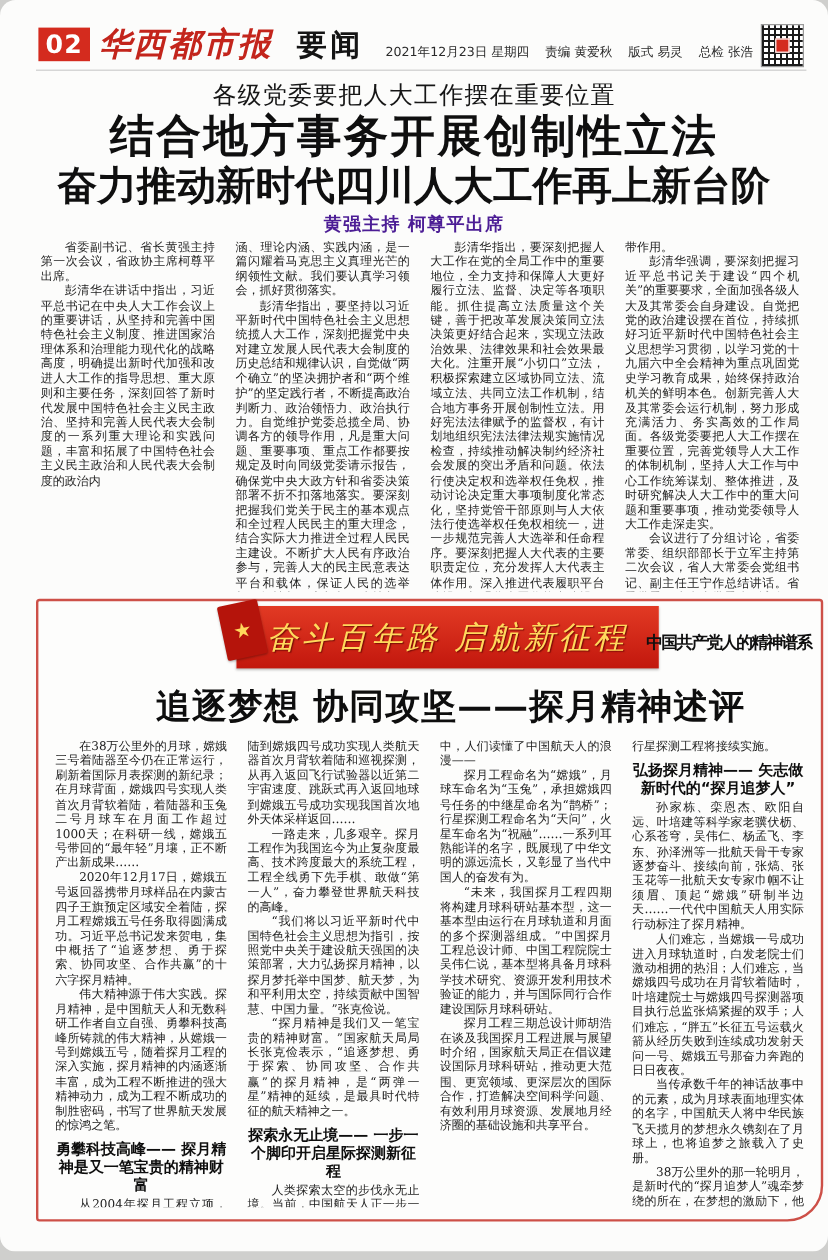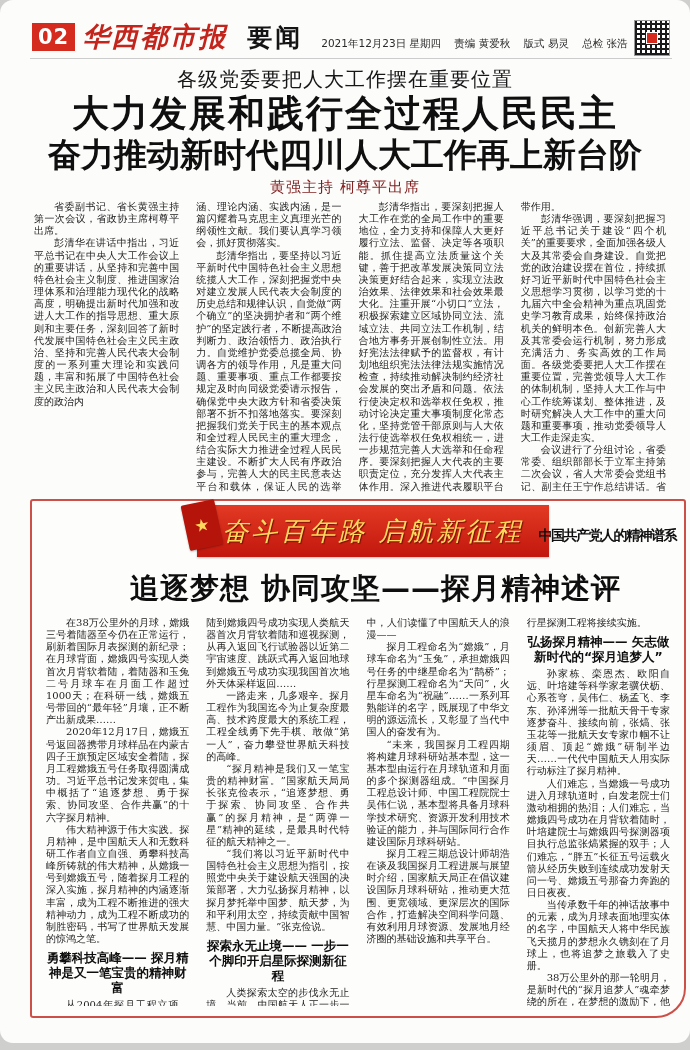--- a/index.html
+++ b/index.html
@@ -24,21 +24,21 @@
   .qr::after{content:"";position:absolute;inset:11px;background:#d42b1e;border:1px solid #fff;}
   .header-rule{position:absolute;top:58px;left:30px;right:18px;height:1px;background:#cccccc;}
   
   .a1-kicker{position:absolute;top:66px;left:0;right:0;text-align:center;font-size:20px;
              color:#161616;letter-spacing:1px;}
   .a1-h1{position:absolute;top:89px;left:0;right:0;text-align:center;font-size:37px;font-weight:bold;
          color:#0f0f0f;letter-spacing:2px;white-space:nowrap;}
   .a1-h2{position:absolute;top:133px;left:0;right:0;text-align:center;font-size:33px;font-weight:bold;
          color:#0f0f0f;letter-spacing:0px;white-space:nowrap;}
   .a1-byline{position:absolute;top:178px;left:0;right:0;text-align:center;font-size:15px;
-             font-weight:normal;color:#7f1d1d;letter-spacing:1px;}
+             font-weight:bold;color:#4c1d95;letter-spacing:1px;}
   
   .cols{display:flex;gap:17px;}
   .a1-cols{position:absolute;top:201px;left:34px;right:24px;height:292px;}
   .col{flex:1 1 0;overflow:hidden;font-size:10px;line-height:12.15px;text-align:justify;color:#1d1d1d;}
   .para{margin:0;text-indent:2em;}
   .para.ni{text-indent:0;}
   .para b{font-weight:bold;}
   .subhead{font-weight:bold;font-size:12.5px;line-height:15px;text-align:center;margin:5px 0 4px;
            font-family:"DejaVu Sans", sans-serif;text-indent:0;color:#0e0e0e;}
   
@@ -73,21 +73,21 @@
       <span>2021年12月23日 星期四</span>
       <span>责编 黄爱秋</span>
       <span>版式 易灵</span>
       <span>总检 张浩</span>
     </div>
   </div>
   <div class="qr"></div>
   <div class="header-rule"></div>
 
   <div class="a1-kicker">各级党委要把人大工作摆在重要位置</div>
-  <div class="a1-h1">大力发展和践行全过程人民民主</div>
+  <div class="a1-h1">结合地方事务开展创制性立法</div>
   <div class="a1-h2">奋力推动新时代四川人大工作再上新台阶</div>
   <div class="a1-byline">黄强主持  柯尊平出席</div>
 
   <div class="cols a1-cols">
       <div class="col">
         <p class="para">省委副书记、省长黄强主持第一次会议，省政协主席柯尊平出席。</p>
         <p class="para">彭清华在讲话中指出，习近平总书记在中央人大工作会议上的重要讲话，从坚持和完善中国特色社会主义制度、推进国家治理体系和治理能力现代化的战略高度，明确提出新时代加强和改进人大工作的指导思想、重大原则和主要任务，深刻回答了新时代发展中国特色社会主义民主政治、坚持和完善人民代表大会制度的一系列重大理论和实践问题，丰富和拓展了中国特色社会主义民主政治和人民代表大会制度的政治内</p>
       </div>
       <div class="col">
         <p class="para ni">涵、理论内涵、实践内涵，是一篇闪耀着马克思主义真理光芒的纲领性文献。我们要认真学习领会，抓好贯彻落实。</p>
@@ -114,22 +114,22 @@
         <div class="col">
           <p class="para">在38万公里外的月球，嫦娥三号着陆器至今仍在正常运行，刷新着国际月表探测的新纪录；在月球背面，嫦娥四号实现人类首次月背软着陆，着陆器和玉兔二号月球车在月面工作超过1000天；在科研一线，嫦娥五号带回的“最年轻”月壤，正不断产出新成果……</p>
           <p class="para">2020年12月17日，嫦娥五号返回器携带月球样品在内蒙古四子王旗预定区域安全着陆，探月工程嫦娥五号任务取得圆满成功。习近平总书记发来贺电，集中概括了“追逐梦想、勇于探索、协同攻坚、合作共赢”的十六字探月精神。</p>
           <p class="para">伟大精神源于伟大实践。探月精神，是中国航天人和无数科研工作者自立自强、勇攀科技高峰所铸就的伟大精神，从嫦娥一号到嫦娥五号，随着探月工程的深入实施，探月精神的内涵逐渐丰富，成为工程不断推进的强大精神动力，成为工程不断成功的制胜密码，书写了世界航天发展的惊鸿之笔。</p>
           <div class="subhead">勇攀科技高峰—— 探月精神是又一笔宝贵的精神财富</div>
           <p class="para">从2004年探月工程立项，17年来，嫦娥一号、嫦娥二号、嫦娥三号、再入返回飞行试验、嫦娥四号、嫦娥五号“六战六捷”，如期圆满完成“绕、落、回”三步走目标。</p>
         </div>
         <div class="col">
           <p class="para ni">陆到嫦娥四号成功实现人类航天器首次月背软着陆和巡视探测，从再入返回飞行试验器以近第二宇宙速度、跳跃式再入返回地球到嫦娥五号成功实现我国首次地外天体采样返回……</p>
           <p class="para">一路走来，几多艰辛。探月工程作为我国迄今为止复杂度最高、技术跨度最大的系统工程，工程全线勇下先手棋、敢做“第一人”，奋力攀登世界航天科技的高峰。</p>
+          <p class="para">“我们将以习近平新时代中国特色社会主义思想为指引，按照党中央关于建设航天强国的决策部署，大力弘扬探月精神，以探月梦托举中国梦、航天梦，为和平利用太空，持续贡献中国智慧、中国力量。”张克俭说。</p>
           <p class="para">“探月精神是我们又一笔宝贵的精神财富。”国家航天局局长张克俭表示，“追逐梦想、勇于探索、协同攻坚、合作共赢”的探月精神，是“两弹一星”精神的延续，是最具时代特征的航天精神之一。</p>
-          <p class="para">“我们将以习近平新时代中国特色社会主义思想为指引，按照党中央关于建设航天强国的决策部署，大力弘扬探月精神，以探月梦托举中国梦、航天梦，为和平利用太空，持续贡献中国智慧、中国力量。”张克俭说。</p>
           <div class="subhead">探索永无止境—— 一步一个脚印开启星际探测新征程</div>
           <p class="para">人类探索太空的步伐永无止境。当前，中国航天人正一步一个脚印，扎实开启星际探测的新征程。</p>
         </div>
         <div class="col">
           <p class="para ni">中，人们读懂了中国航天人的浪漫——</p>
           <p class="para">探月工程命名为“嫦娥”，月球车命名为“玉兔”，承担嫦娥四号任务的中继星命名为“鹊桥”；行星探测工程命名为“天问”，火星车命名为“祝融”……一系列耳熟能详的名字，既展现了中华文明的源远流长，又彰显了当代中国人的奋发有为。</p>
           <p class="para">“未来，我国探月工程四期将构建月球科研站基本型，这一基本型由运行在月球轨道和月面的多个探测器组成。”中国探月工程总设计师、中国工程院院士吴伟仁说，基本型将具备月球科学技术研究、资源开发利用技术验证的能力，并与国际同行合作建设国际月球科研站。</p>
           <p class="para">探月工程三期总设计师胡浩在谈及我国探月工程进展与展望时介绍，国家航天局正在倡议建设国际月球科研站，推动更大范围、更宽领域、更深层次的国际合作，打造解决空间科学问题、有效利用月球资源、发展地月经济圈的基础设施和共享平台。</p>
         </div>
         <div class="col">

